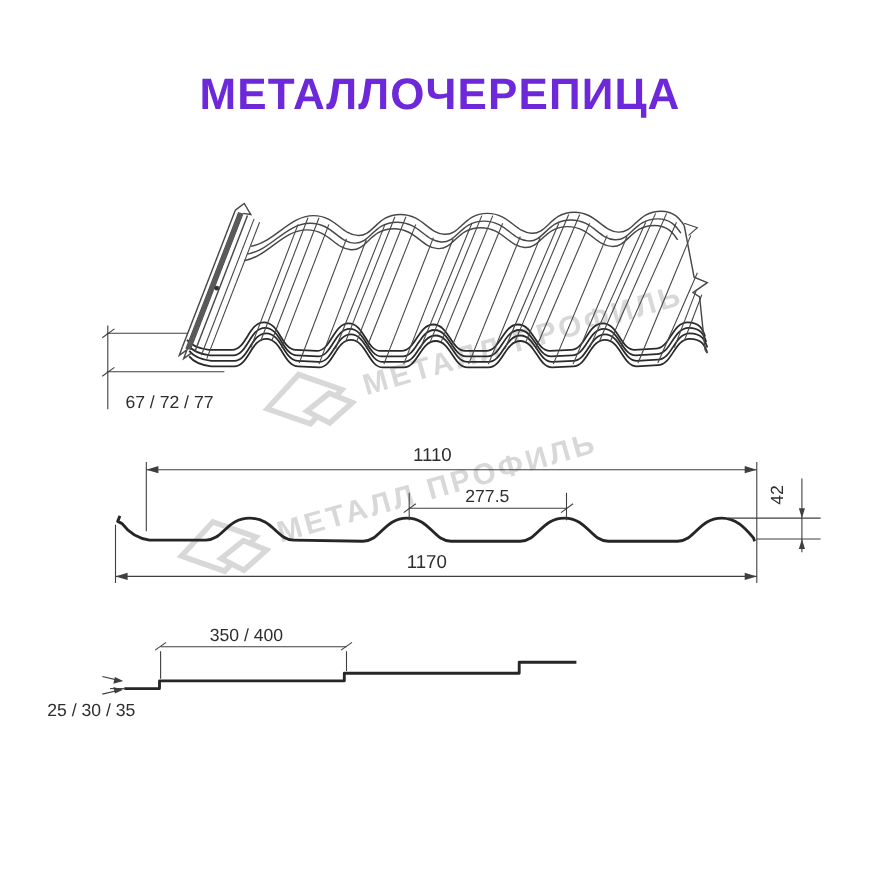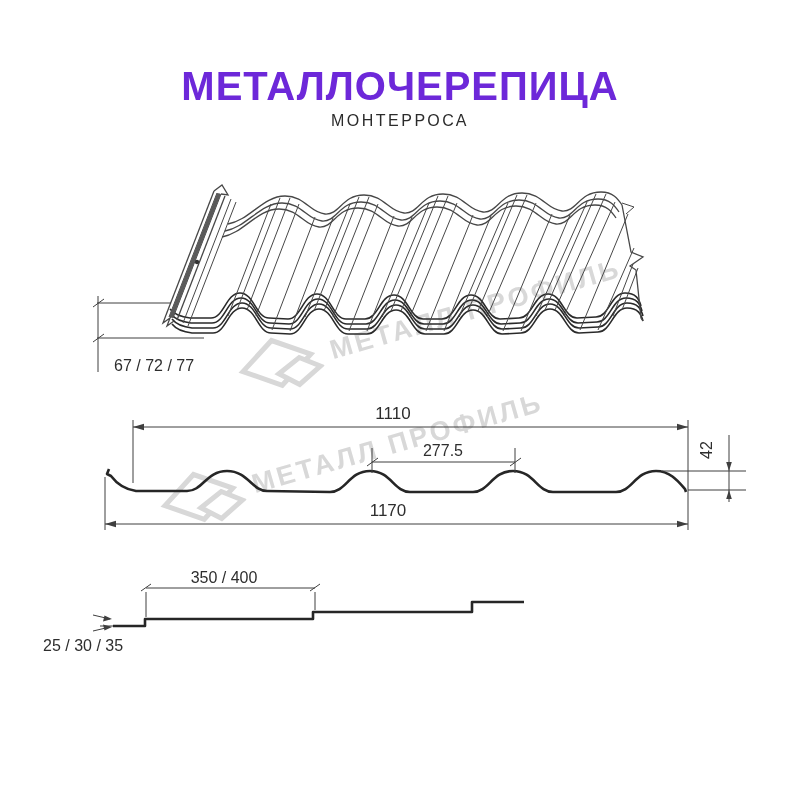--- a/index.html
+++ b/index.html
@@ -23,21 +23,20 @@
   .medium{stroke:#2a2a2a;stroke-width:1.6;fill:none;}
   .arrow{fill:#3f3f3f;stroke:none;}
   text.dimtxt{fill:#2e2e2e;font-family:"Liberation Sans",sans-serif;}
 </style>
 </head>
 <body>
 
 <div id="page">
 
   <div class="title">МЕТАЛЛОЧЕРЕПИЦА</div>
-  <div class="subtitle">МОНТЕРРОСА</div>
 
   <div class="wm" style="left:246px;top:344px;">
     <svg width="86" height="60" viewBox="0 0 86 60">
       <path d="M6,28 L42,6 L76,30 L40,52 Z" fill="#ffffff" stroke="#d8d8d8" stroke-width="5"></path>
       <path d="M40,40 L64,30 L82,44 L57,56 Z" fill="#ffffff" stroke="#d8d8d8" stroke-width="5"></path>
     </svg>
     <span class="wm-text">МЕТАЛЛ ПРОФИЛЬ</span>
   </div>
 
   <div class="wm" style="left:168px;top:478px;">

